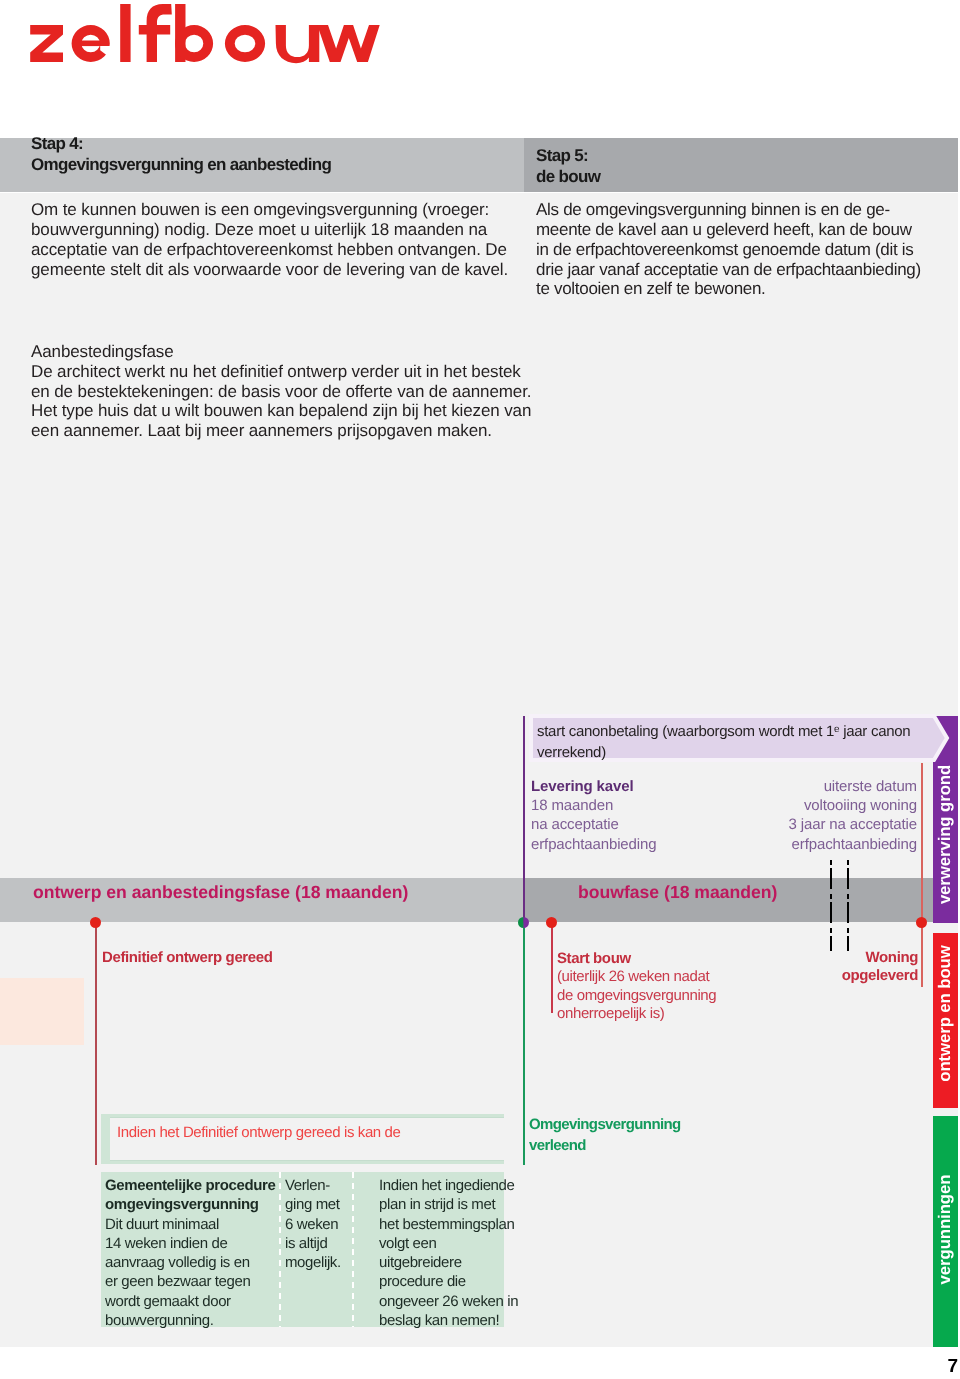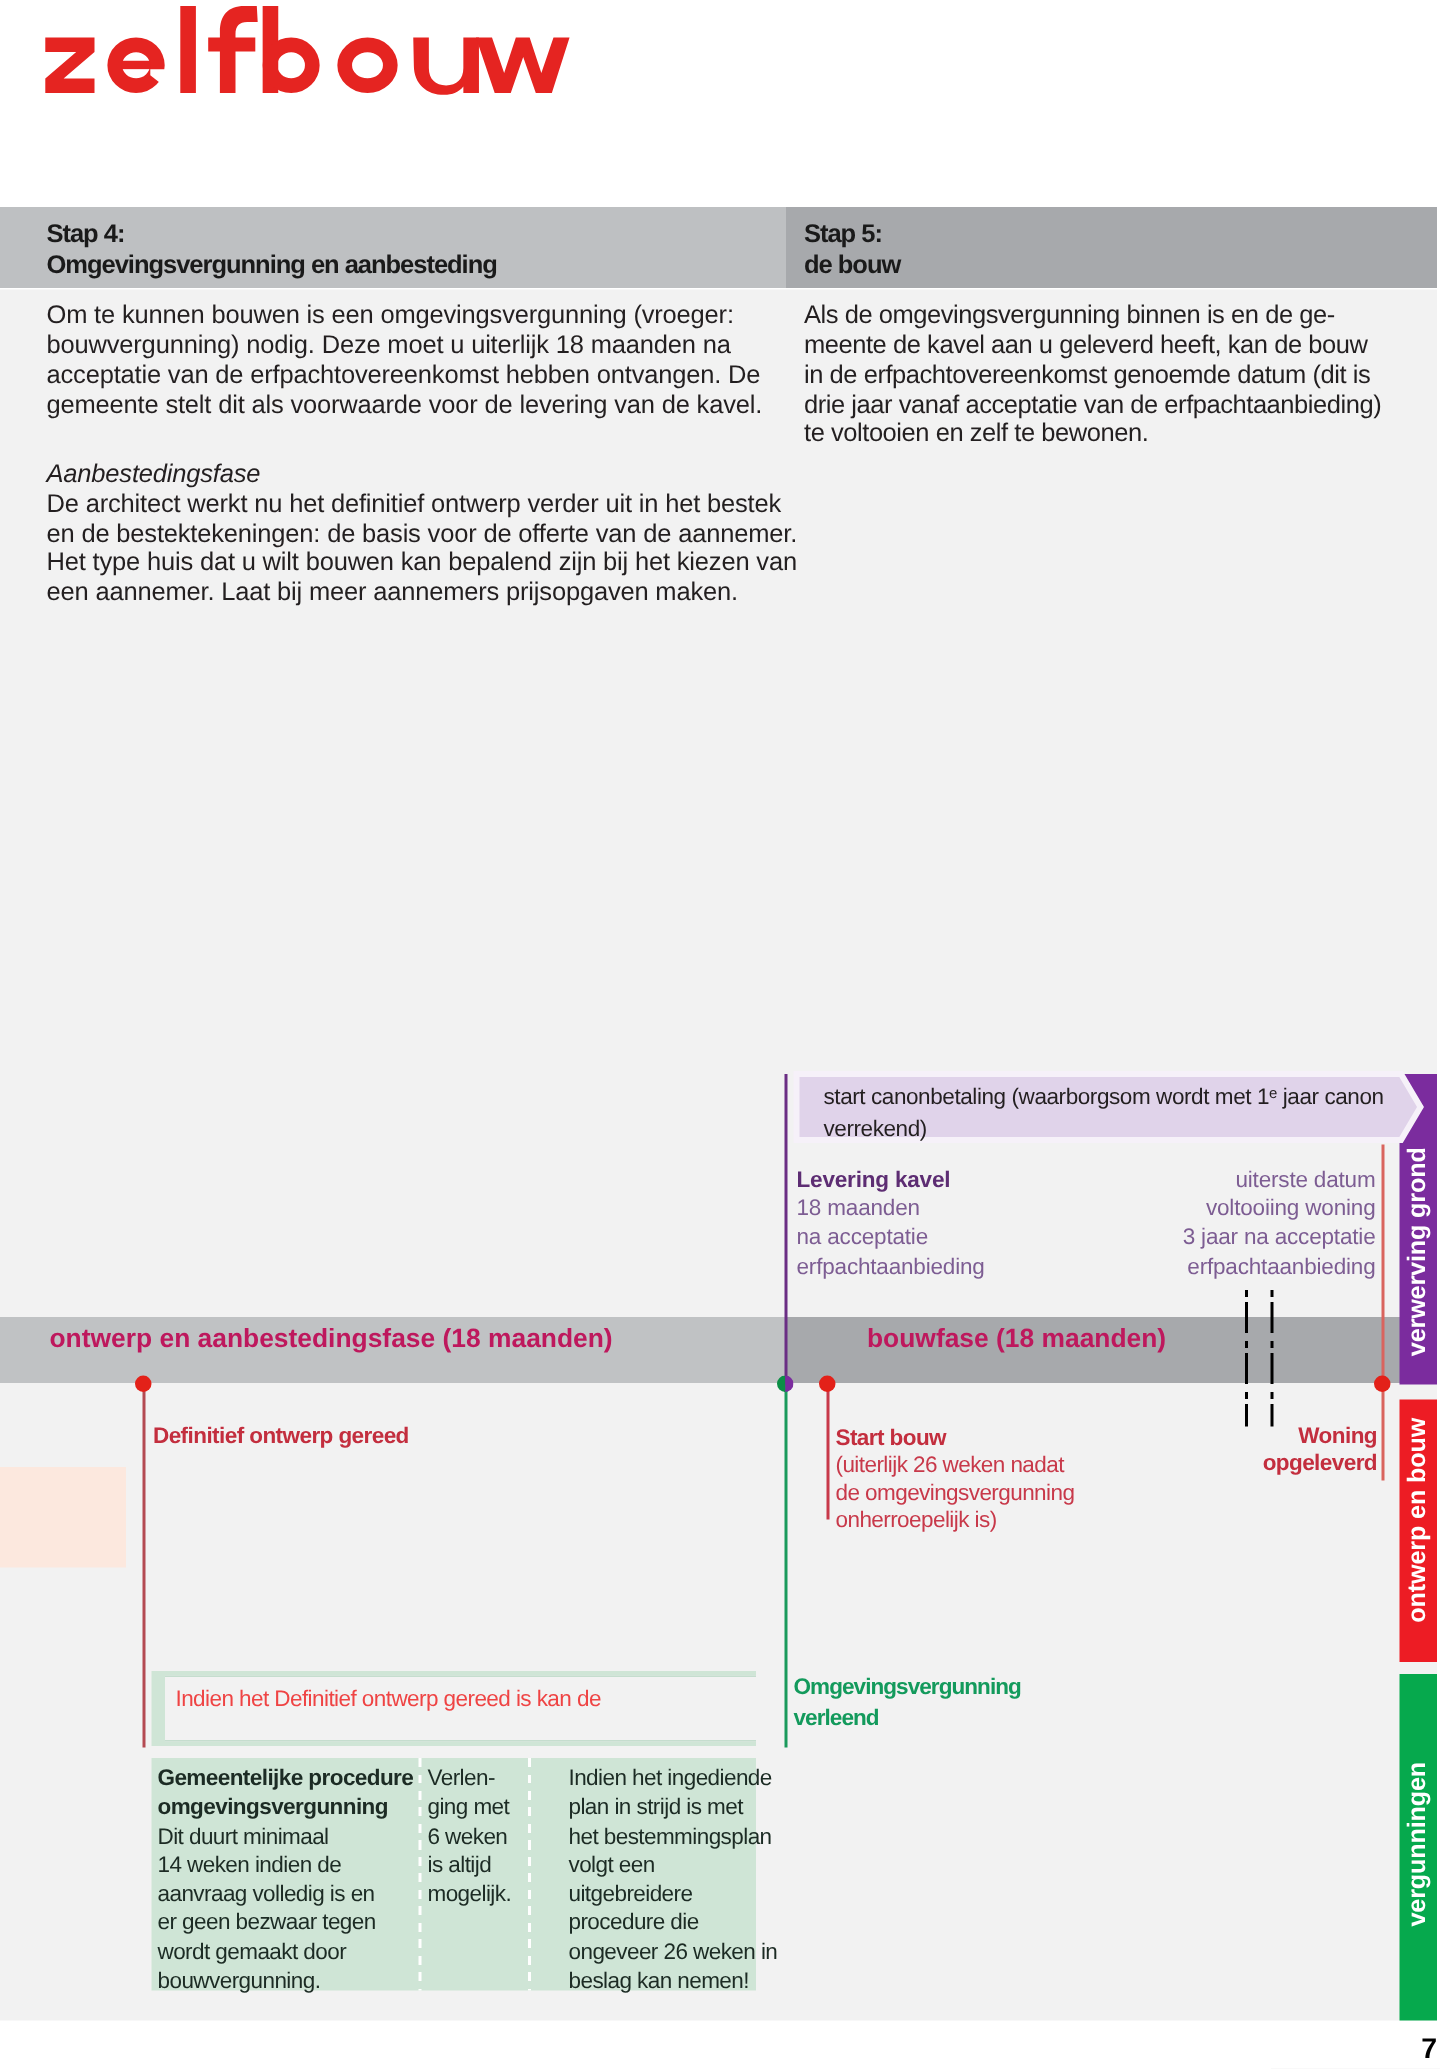--- a/index.html
+++ b/index.html
@@ -12,48 +12,48 @@
   #logo{position:absolute;left:0;top:0;width:400px;height:72px;}
   #logo svg{display:block;}
 
   
   #bodybg{position:absolute;left:0;top:193px;width:958px;height:1154px;background:#f2f2f2;}
 
   
   #bar4{position:absolute;left:0;top:138px;width:524px;height:54px;background:#bec0c2;}
   #bar5{position:absolute;left:524px;top:138px;width:434px;height:54px;background:#a7a9ac;}
   .barttl{position:absolute;font-size:17px;font-weight:bold;color:#1a1a1a;line-height:21.3px;letter-spacing:-0.68px;}
-  #bar4ttl{left:31px;top:145px;}
+  #bar4ttl{left:31px;top:133px;}
   #bar5ttl{left:536px;top:145px;}
 
   
   .col{position:absolute;font-size:17px;line-height:19.85px;color:#231f20;}
   #col1{left:31px;top:200px;letter-spacing:-0.12px;}
   #col2{left:536px;top:200px;letter-spacing:-0.3px;}
   .col div{white-space:pre;}
   .col .gap{height:26.5px;}
-  .col .ital{font-style:italic;}
+  .col .ital{margin-top:36px;}
 
   
   .tab{position:absolute;left:933px;width:25px;}
   .tablbl{position:absolute;left:0;top:0;transform-origin:0 0;
           transform:rotate(-90deg);white-space:nowrap;
           font-size:15.5px;font-weight:bold;color:#fff;}
 
   #pagenum{position:absolute;left:880px;top:1357px;width:78px;text-align:right;
            font-size:19px;font-weight:bold;color:#000;line-height:19px;}
 
   
   .vline{position:absolute;width:2px;}
   .dot{position:absolute;width:11px;height:11px;border-radius:50%;}
 
   #pbanner{position:absolute;left:528px;top:713px;width:422px;height:50px;z-index:5;}
   #pbanner svg{display:block;}
   #pbannertxt{position:absolute;left:537px;top:719px;font-size:15px;line-height:21px;
-              color:#231f20;z-index:6;letter-spacing:-0.28px;margin-left:12px;}
+              color:#231f20;z-index:6;letter-spacing:-0.28px;}
   #pbannertxt div{white-space:pre;}
   #pbannertxt sup{font-size:10px;vertical-align:4px;}
 
   .tlblock{position:absolute;font-size:15px;line-height:19.2px;letter-spacing:-0.12px;}
   .tlblock div{white-space:pre;}
   #levering{left:531px;top:777px;color:#7d5d93;}
   #levering .b{font-weight:bold;color:#5d2d73;}
   #uiterste{left:616px;top:777px;width:301px;text-align:right;color:#7d5d93;}
 
   #graybarL{position:absolute;left:0;top:878px;width:524px;height:44px;background:#c0c2c4;}

